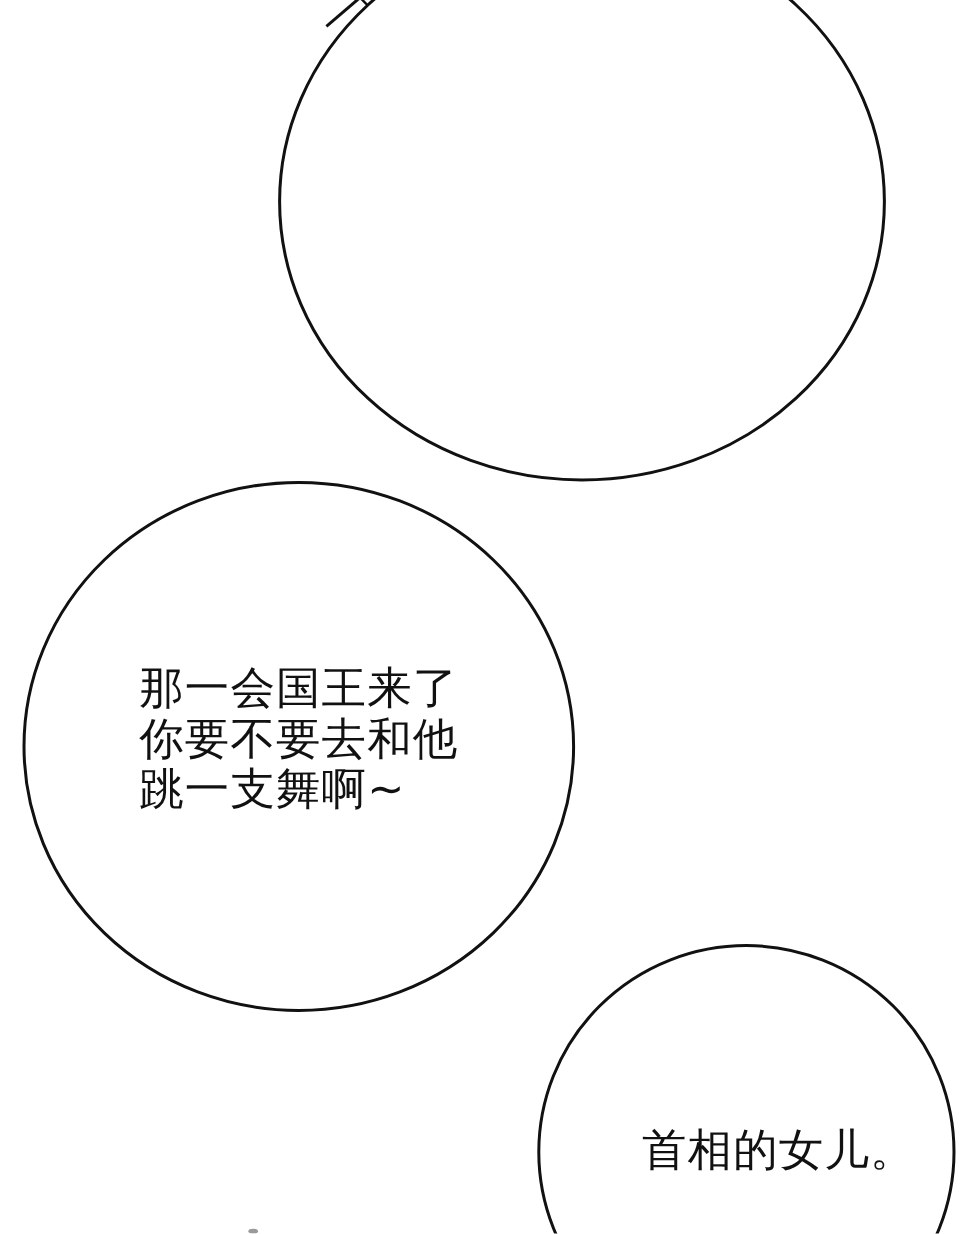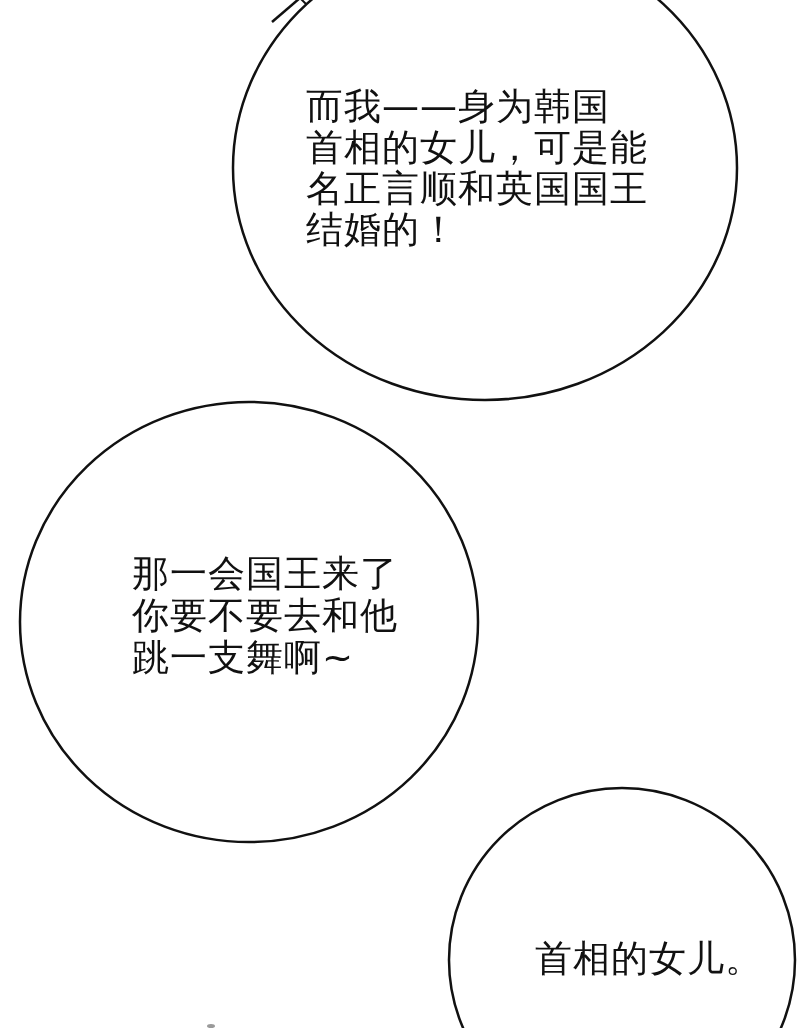--- a/index.html
+++ b/index.html
@@ -7,21 +7,21 @@
     .canvas { position: absolute; left: 0; top: 0; width: 800px; height: 1028px; }
     .bubble-svg { position: absolute; left: 0; top: 0; }
     .bubble-text {
       position: absolute;
       font-family: "DejaVu Sans", "Liberation Sans", sans-serif;
       color: #111111;
       white-space: pre;
       letter-spacing: 1px;
     }
     #t1 { left: 306px; top: 86px; font-size: 37px; line-height: 41px; }
-    #t2 { left: 116px; top: 553px; font-size: 37px; line-height: 42px; margin-left: 16px; }
+    #t2 { left: 116px; top: 553px; font-size: 37px; line-height: 42px; }
     #t3 { left: 535px; top: 938px; font-size: 37px; line-height: 42px; }
   </style>
 </head>
 <body>
 
 <div class="canvas">
   <svg class="bubble-svg" width="800" height="1028" viewBox="0 0 800 1028">
 
     <g>
       <ellipse cx="485" cy="168" rx="252" ry="232" fill="#ffffff" stroke="#111111" stroke-width="2.5"></ellipse>
@@ -33,21 +33,17 @@
       <ellipse cx="249" cy="622" rx="229" ry="220" fill="#ffffff" stroke="#111111" stroke-width="2.5"></ellipse>
     </g>
 
     <g>
       <ellipse cx="622" cy="960" rx="173" ry="172" fill="#ffffff" stroke="#111111" stroke-width="2.5"></ellipse>
     </g>
 
     <ellipse cx="211" cy="1026" rx="4" ry="2" fill="#9a9a9a"></ellipse>
   </svg>
 
-  <div id="t1" class="bubble-text">而我——身为韩国
-首相的女儿，可是能
-名正言顺和英国国王
-结婚的！</div>
   <div id="t2" class="bubble-text">那一会国王来了
 你要不要去和他
 跳一支舞啊~</div>
   <div id="t3" class="bubble-text">首相的女儿。</div>
 </div>
 
 </body></html>

